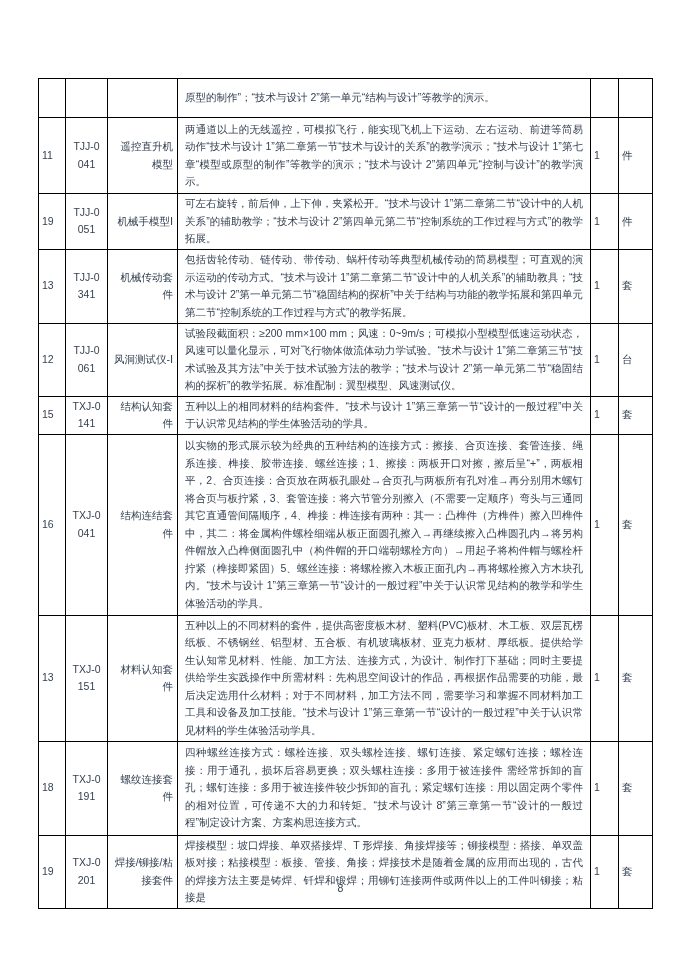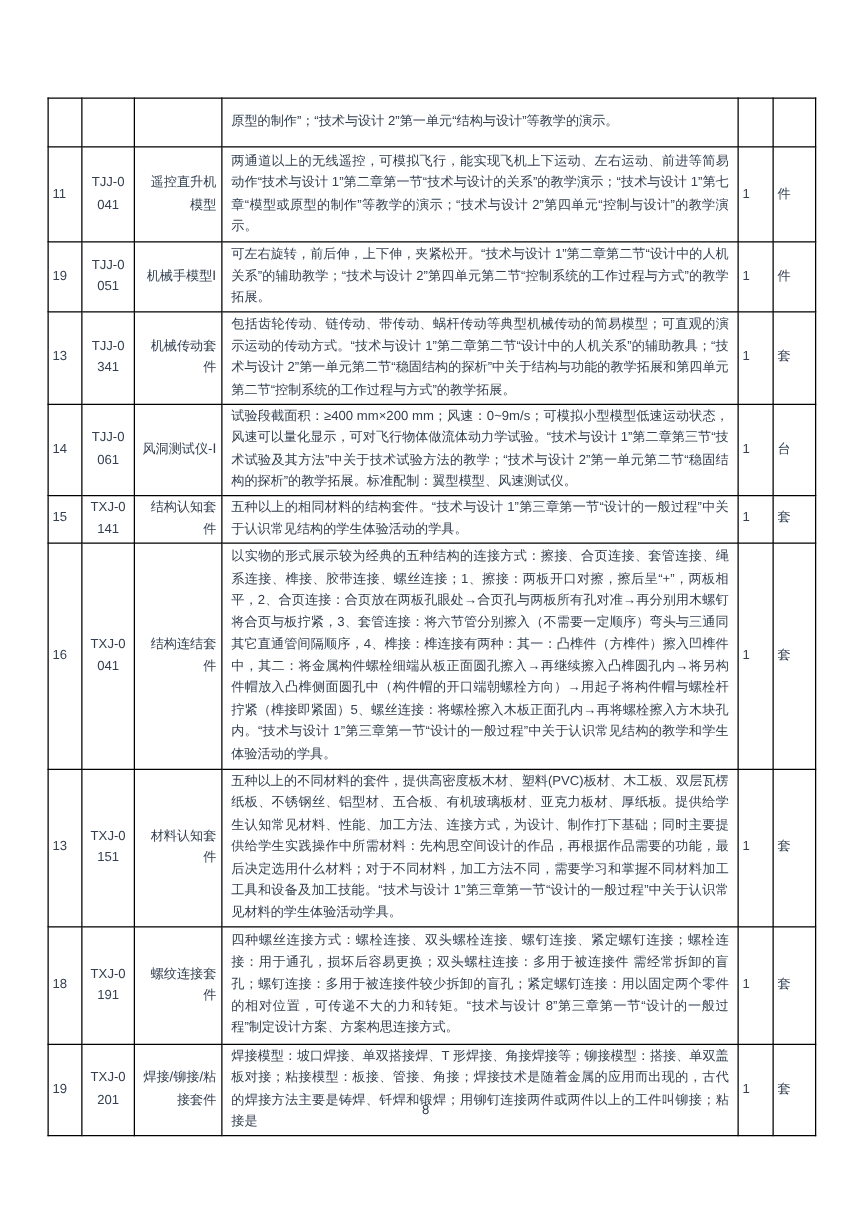--- a/index.html
+++ b/index.html
@@ -103,24 +103,24 @@
     </tr>
     <tr class="r13">
       <td class="c-center">13</td>
       <td class="c-code">TJJ-0 341</td>
       <td class="c-name">机械传动套件</td>
       <td class="c-desc">包括齿轮传动、链传动、带传动、蜗杆传动等典型机械传动的简易模型；可直观的演示运动的传动方式。“技术与设计 1”第二章第二节“设计中的人机关系”的辅助教具；“技术与设计 2”第一单元第二节“稳固结构的探析”中关于结构与功能的教学拓展和第四单元第二节“控制系统的工作过程与方式”的教学拓展。</td>
       <td class="c-center">1</td>
       <td class="c-center">套</td>
     </tr>
     <tr class="r14">
-      <td class="c-center">14</td>
+      <td class="c-center">12</td>
       <td class="c-code">TJJ-0 061</td>
       <td class="c-name">风洞测试仪-Ⅰ</td>
-      <td class="c-desc">试验段截面积：≥400 mm×200 mm；风速：0~9m/s；可模拟小型模型低速运动状态，风速可以量化显示，可对飞行物体做流体动力学试验。“技术与设计 1”第二章第三节“技术试验及其方法”中关于技术试验方法的教学；“技术与设计 2”第一单元第二节“稳固结构的探析”的教学拓展。标准配制：翼型模型、风速测试仪。</td>
+      <td class="c-desc">试验段截面积：≥200 mm×100 mm；风速：0~9m/s；可模拟小型模型低速运动状态，风速可以量化显示，可对飞行物体做流体动力学试验。“技术与设计 1”第二章第三节“技术试验及其方法”中关于技术试验方法的教学；“技术与设计 2”第一单元第二节“稳固结构的探析”的教学拓展。标准配制：翼型模型、风速测试仪。</td>
       <td class="c-center">1</td>
       <td class="c-center">台</td>
     </tr>
     <tr class="r15">
       <td class="c-center">15</td>
       <td class="c-code">TXJ-0 141</td>
       <td class="c-name">结构认知套件</td>
       <td class="c-desc">五种以上的相同材料的结构套件。“技术与设计 1”第三章第一节“设计的一般过程”中关于认识常见结构的学生体验活动的学具。</td>
       <td class="c-center">1</td>
       <td class="c-center">套</td>

